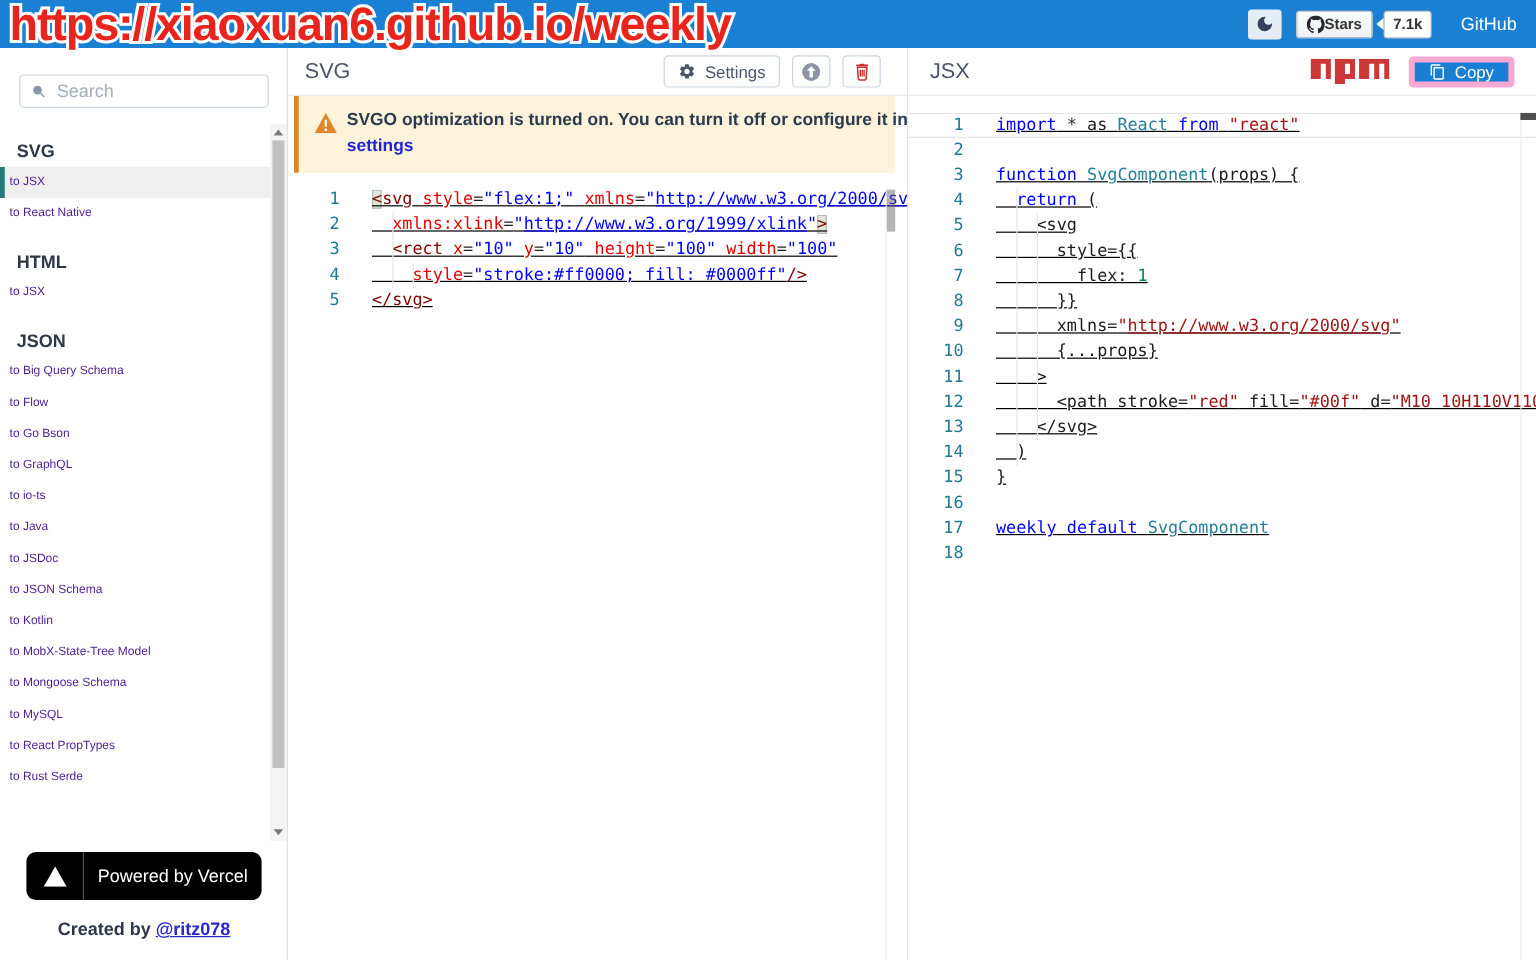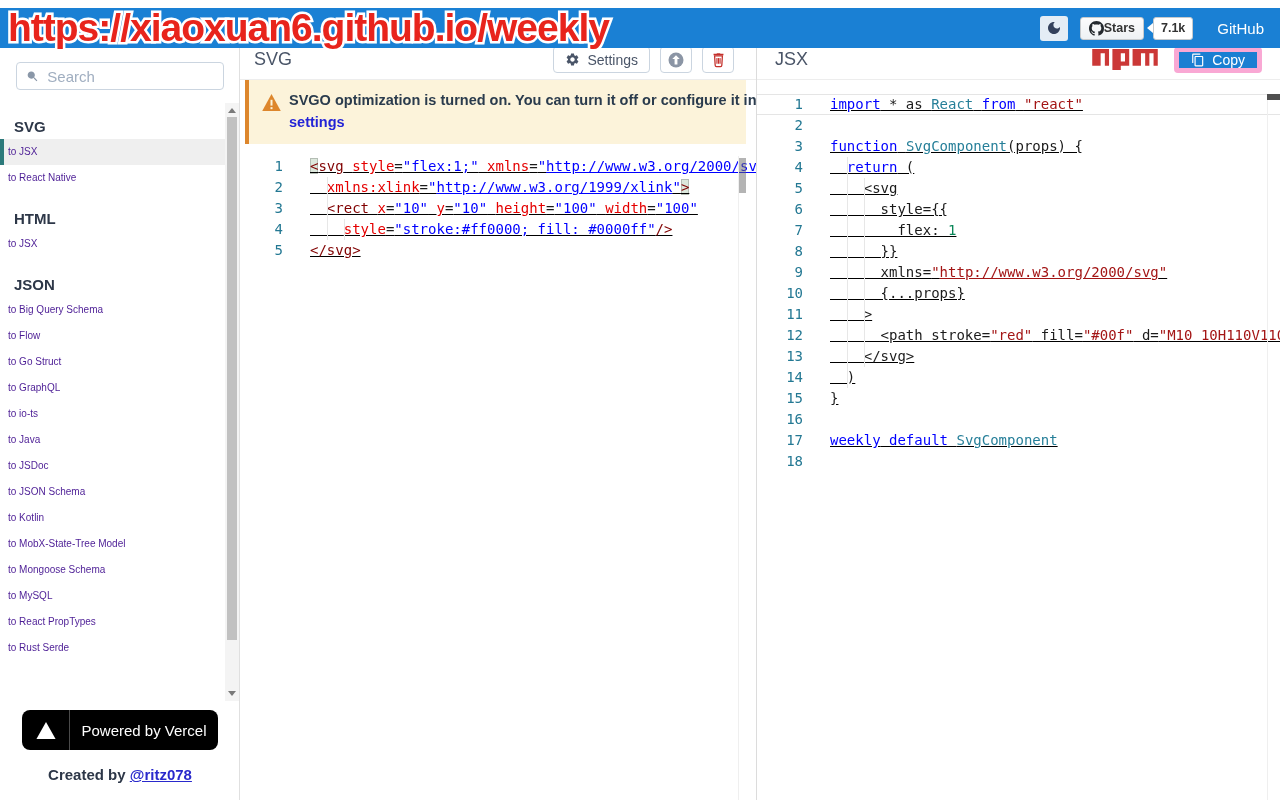--- a/index.html
+++ b/index.html
@@ -1,21 +1,21 @@
 <!DOCTYPE html>
 <html><head>
 <meta charset="utf-8">
 <style>
   * { margin:0; padding:0; box-sizing:border-box; }
   html,body { width:1280px; height:800px; overflow:hidden; background:#fff;
               font-family:"Liberation Sans",sans-serif; }
   .app { position:relative; width:1280px; height:800px; background:#fff; }
 
   
-  .topbar { position:absolute; left:0; top:8px; width:1280px; height:40px;
+  .topbar { position:absolute; left:0; top:0; width:1280px; height:40px;
             background:#1a80d4; z-index:5; }
   .url-svg { position:absolute; left:2px; top:-1px; z-index:30; overflow:visible; }
   .topbar-right { position:absolute; right:16px; top:0; height:40px;
                   display:flex; align-items:center; gap:12px; z-index:6; }
   .moon-btn { width:28px; height:25px; background:#e4edf5; border-radius:3px;
               display:flex; align-items:center; justify-content:center; cursor:pointer; }
   .stars-widget { display:flex; align-items:center; }
   .star-btn { display:flex; align-items:center; height:23px; padding:0 8px;
               background:linear-gradient(#fcfcfc,#eef1f4); border:1px solid #c6cacd;
               border-radius:3px; font-size:12.5px; font-weight:700; color:#333; cursor:pointer; }
@@ -154,21 +154,21 @@
           <div class="nav-item">to React Native</div>
         </div>
         <div class="nav-section">
           <div class="nav-title">HTML</div>
           <div class="nav-item">to JSX</div>
         </div>
         <div class="nav-section">
           <div class="nav-title">JSON</div>
           <div class="nav-item">to Big Query Schema</div>
           <div class="nav-item">to Flow</div>
-          <div class="nav-item">to Go Struct</div>
+          <div class="nav-item">to Go Bson</div>
           <div class="nav-item">to GraphQL</div>
           <div class="nav-item">to io-ts</div>
           <div class="nav-item">to Java</div>
           <div class="nav-item">to JSDoc</div>
           <div class="nav-item">to JSON Schema</div>
           <div class="nav-item">to Kotlin</div>
           <div class="nav-item">to MobX-State-Tree Model</div>
           <div class="nav-item">to Mongoose Schema</div>
           <div class="nav-item">to MySQL</div>
           <div class="nav-item">to React PropTypes</div>

